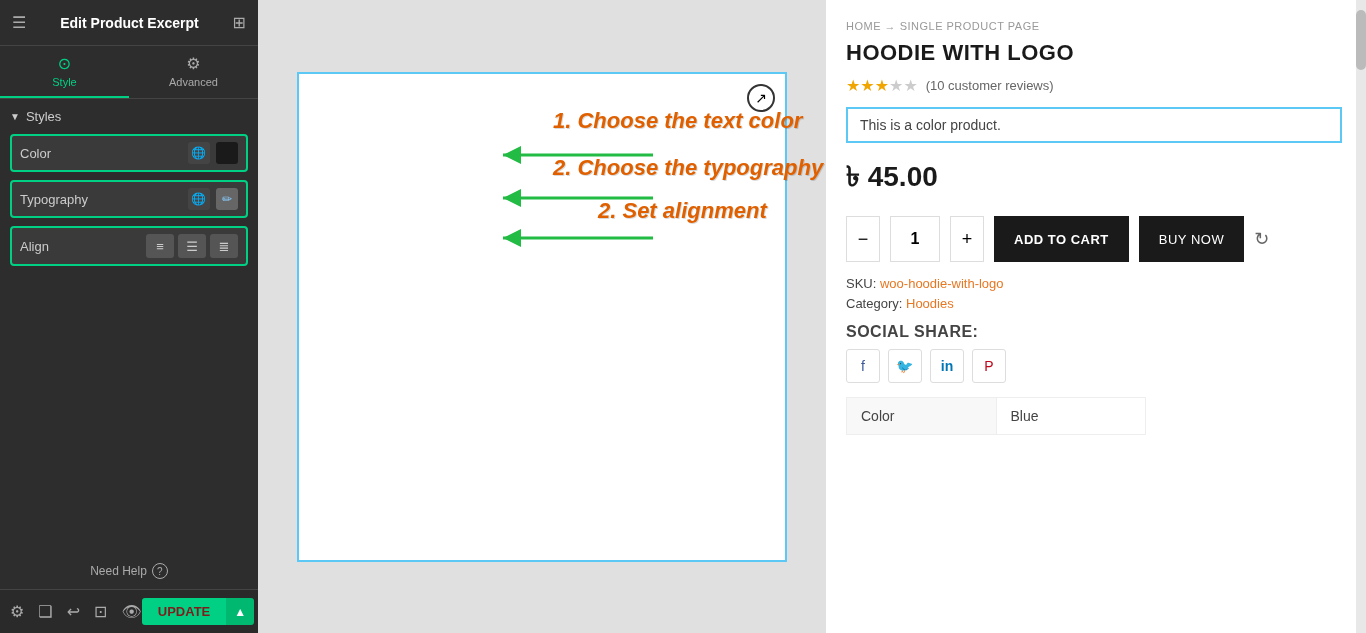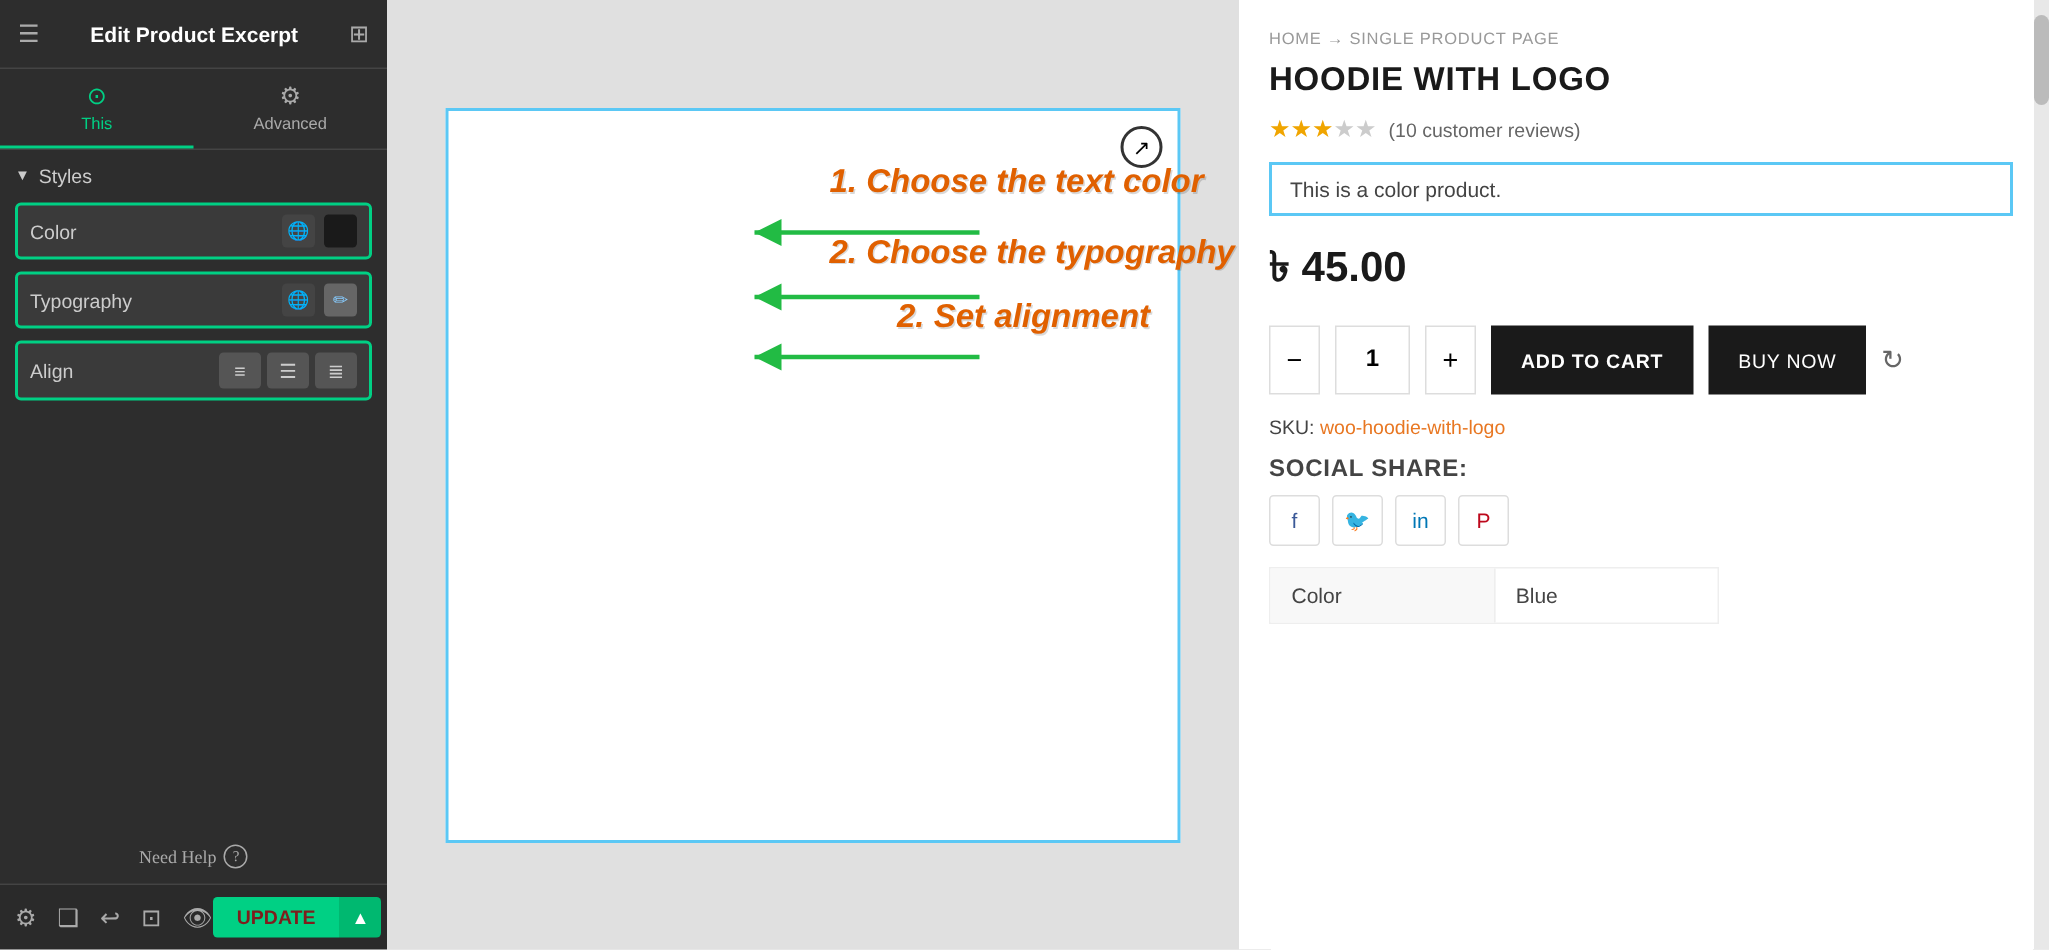--- a/index.html
+++ b/index.html
@@ -143,21 +143,20 @@
 
     .need-help {
       color: #aaa;
       font-size: 12px;
       text-align: center;
       padding: 10px;
       display: flex;
       align-items: center;
       justify-content: center;
       gap: 5px;
-      font-family: Liberation Serif, serif;
     }
 
     .need-help-icon {
       width: 16px;
       height: 16px;
       border: 1px solid #aaa;
       border-radius: 50%;
       display: flex;
       align-items: center;
       justify-content: center;
@@ -499,21 +498,21 @@
 
   <div class="sidebar-header">
     <span class="header-icon">☰</span>
     <span class="sidebar-header-title">Edit Product Excerpt</span>
     <span class="header-icon">⊞</span>
   </div>
 
   <div class="sidebar-tabs">
     <div class="sidebar-tab active">
       <span class="tab-icon">⊙</span>
-      <span>This</span>
+      <span>Style</span>
     </div>
     <div class="sidebar-tab">
       <span class="tab-icon">⚙</span>
       <span>Advanced</span>
     </div>
   </div>
 
   <div class="sidebar-content">
 
     <div class="section-header">
@@ -650,27 +649,31 @@
       <button class="add-to-cart-btn">ADD TO CART</button>
       <button class="buy-now-btn">BUY NOW</button>
       <button class="refresh-btn">↻</button>
     </div>
 
     <div class="meta-row">
       <span>SKU:</span>
       <a>woo-hoodie-with-logo</a>
     </div>
 
+    <div class="meta-row">
+      <span>Category:</span>
+      <a>Hoodies</a>
+    </div>
 
     <div class="social-share-label">SOCIAL SHARE:</div>
 
     <div class="social-icons">
       <div class="social-icon" style="color:#3b5998;">f</div>
       <div class="social-icon" style="color:#1da1f2;">🐦</div>
-      <div class="social-icon" style="color:#0077b5;">in</div>
+      <div class="social-icon" style="color:#0077b5;font-weight:bold;">in</div>
       <div class="social-icon" style="color:#bd081c;">P</div>
     </div>
 
     <div class="color-variant-table">
       <div class="color-variant-row">
         <div class="color-variant-cell">Color</div>
         <div class="color-variant-cell">Blue</div>
       </div>
     </div>
 

